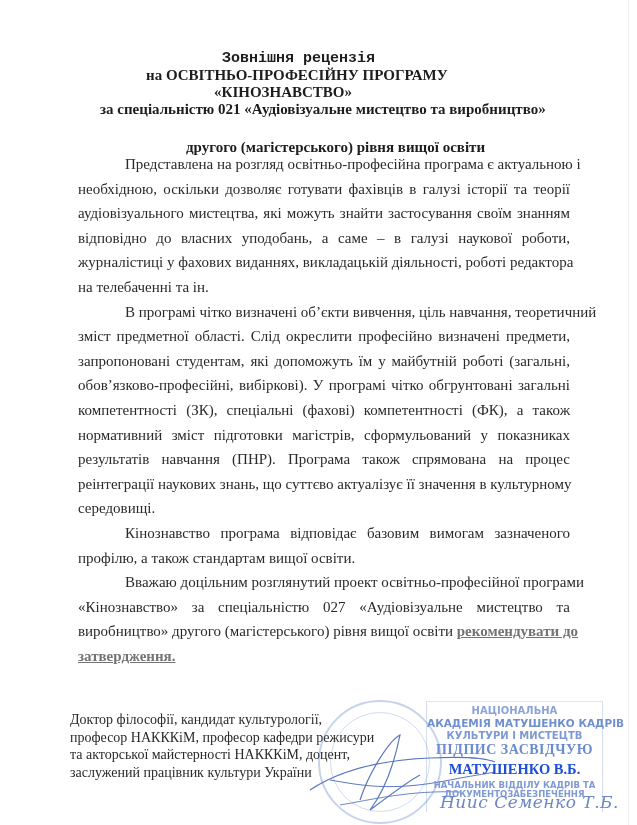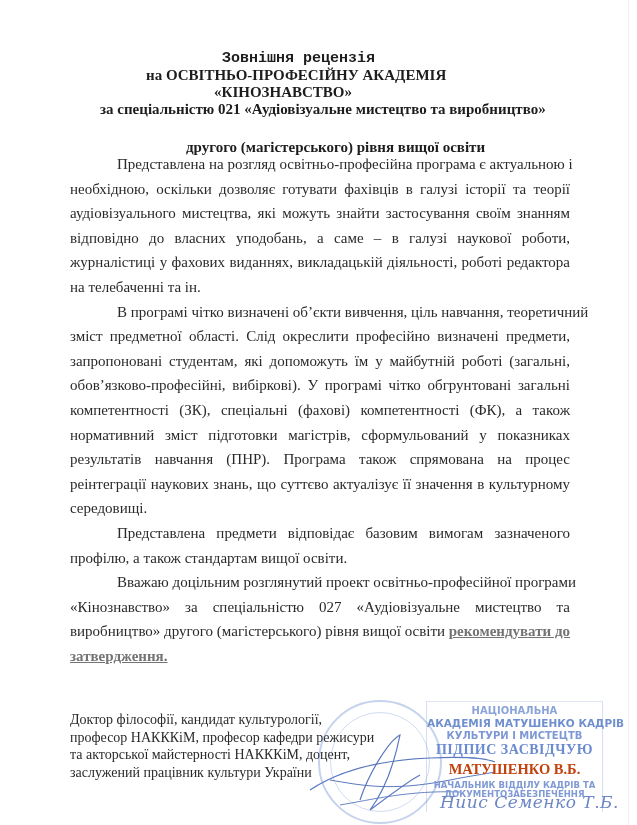--- a/index.html
+++ b/index.html
@@ -10,21 +10,21 @@
     .page-edge {
       position: absolute; right: 8px; top: 0; width: 1px; height: 825px; background: #f1f1f1;
     }
     .heading { position: absolute; left: 0; width: 637px; top: 50px; }
     .heading .h {
       position: absolute; font-weight: bold; font-size: 15px; white-space: nowrap; line-height: 17px; color: #1d1d1d;
     }
     .body-text { position: absolute; left: 70px; width: 500px; top: 152px; font-size: 15px; color: #2a2a2a; }
     .line {
       height: 24.6px; line-height: 24.6px; white-space: nowrap;
-      text-align: justify; text-align-last: justify;
+      text-align: justify; text-align-last: justify; margin-left: 8px;
     }
     .line.last { text-align-last: left; }
     .line.indent { padding-left: 47px; }
     b { font-weight: bold; color: #737373; text-decoration: underline; }
     .sig-block { position: absolute; left: 70px; top: 711px; font-size: 14px; line-height: 17.5px; color: #2a2a2a; }
     .sig-block div { white-space: nowrap; }
     .stamp-round {
       position: absolute; left: 318px; top: 700px; width: 120px; height: 120px;
       border: 2px solid rgba(90,130,200,0.35); border-radius: 50%;
     }
@@ -40,38 +40,38 @@
     }
     .stamp-line {
           position: absolute; left: 0; width: 175px; text-align: center; white-space: nowrap;
           font-family: "DejaVu Sans", "Liberation Sans", sans-serif; font-weight: bold; color: #6f8fcf;
     }
     .st1 { top: 3px; font-size: 10px; color: #8aa3d8; }
     .st2 { top: 15px; font-size: 10.5px; color: #6f8fcf; }
     .st3 { top: 28px; font-size: 10px; color: #7d98d4; }
     .st4 { top: 40px; font-size: 14px; color: #6b8bd0; letter-spacing: 0.5px; font-family: Liberation Serif, serif; }
     .st-name {
-      top: 59px; font-family: "Liberation Serif", "DejaVu Serif", serif; font-size: 14.5px; color: #c2410c; font-weight: bold;
+      top: 59px; font-family: "Liberation Serif", "DejaVu Serif", serif; font-size: 14.5px; color: #1d4ed8; font-weight: bold;
     }
     .st5 { top: 78px; font-size: 8.5px; color: #7f9ad4; }
     .st6 { top: 87px; font-size: 8.5px; color: #7f9ad4; }
     .handwriting {
       position: absolute; left: 440px; top: 792px; font-family: "DejaVu Serif", serif; font-style: italic;
       font-size: 17px; color: #6c86c4; white-space: nowrap; letter-spacing: 0.5px;
     }
     svg.sig { position: absolute; left: 300px; top: 730px; }
   </style>
 </head>
 <body>
 
 <div class="page-edge"></div>
 
 <div class="heading">
   <div class="h" style="left:222px; top:0;font-family:Liberation Mono, monospace;">Зовнішня рецензія</div>
-  <div class="h" style="left:146px; top:17px;">на ОСВІТНЬО-ПРОФЕСІЙНУ АКАДЕМІЯ</div>
+  <div class="h" style="left:146px; top:17px;">на ОСВІТНЬО-ПРОФЕСІЙНУ ПРОГРАМУ</div>
   <div class="h" style="left:214px; top:34px;">«КІНОЗНАВСТВО»</div>
   <div class="h" style="left:100px; top:51px;">за спеціальністю 021 «Аудіовізуальне мистецтво та виробництво»</div>
   <div class="h" style="left:186px; top:68px;margin-top:21px;">другого (магістерського) рівня вищої освіти</div>
 </div>
 
 <div class="body-text">
   <div>
     <div class="line indent">Представлена на розгляд освітньо-професійна програма є актуальною і</div>
     <div class="line">необхідною, оскільки дозволяє готувати фахівців в галузі історії та теорії</div>
     <div class="line">аудіовізуального мистецтва, які можуть знайти застосування своїм знанням</div>
@@ -84,21 +84,21 @@
     <div class="line">зміст предметної області. Слід окреслити професійно визначені предмети,</div>
     <div class="line">запропоновані студентам, які допоможуть їм у майбутній роботі (загальні,</div>
     <div class="line">обов’язково-професійні, вибіркові). У програмі чітко обгрунтовані загальні</div>
     <div class="line">компетентності (ЗК), спеціальні (фахові) компетентності (ФК), а також</div>
     <div class="line">нормативний зміст підготовки магістрів, сформульований у показниках</div>
     <div class="line">результатів навчання (ПНР). Програма також спрямована на процес</div>
     <div class="line">реінтеграції наукових знань, що суттєво актуалізує її значення в культурному</div>
     <div class="line last">середовищі.</div>
   </div>
   <div>
-    <div class="line indent">Представлена предмети відповідає базовим вимогам зазначеного</div>
+    <div class="line indent">Кінознавство програма відповідає базовим вимогам зазначеного</div>
     <div class="line last">профілю, а також стандартам вищої  освіти.</div>
   </div>
   <div>
     <div class="line indent">Вважаю доцільним розглянутий проект освітньо-професійної програми</div>
     <div class="line">«Кінознавство» за спеціальністю 027 «Аудіовізуальне мистецтво та</div>
     <div class="line"><span>виробництво» другого  (магістерського) рівня вищої освіти </span><b>рекомендувати до</b></div>
     <div class="line last"><b>затвердження.</b></div>
   </div>
 </div>
 

